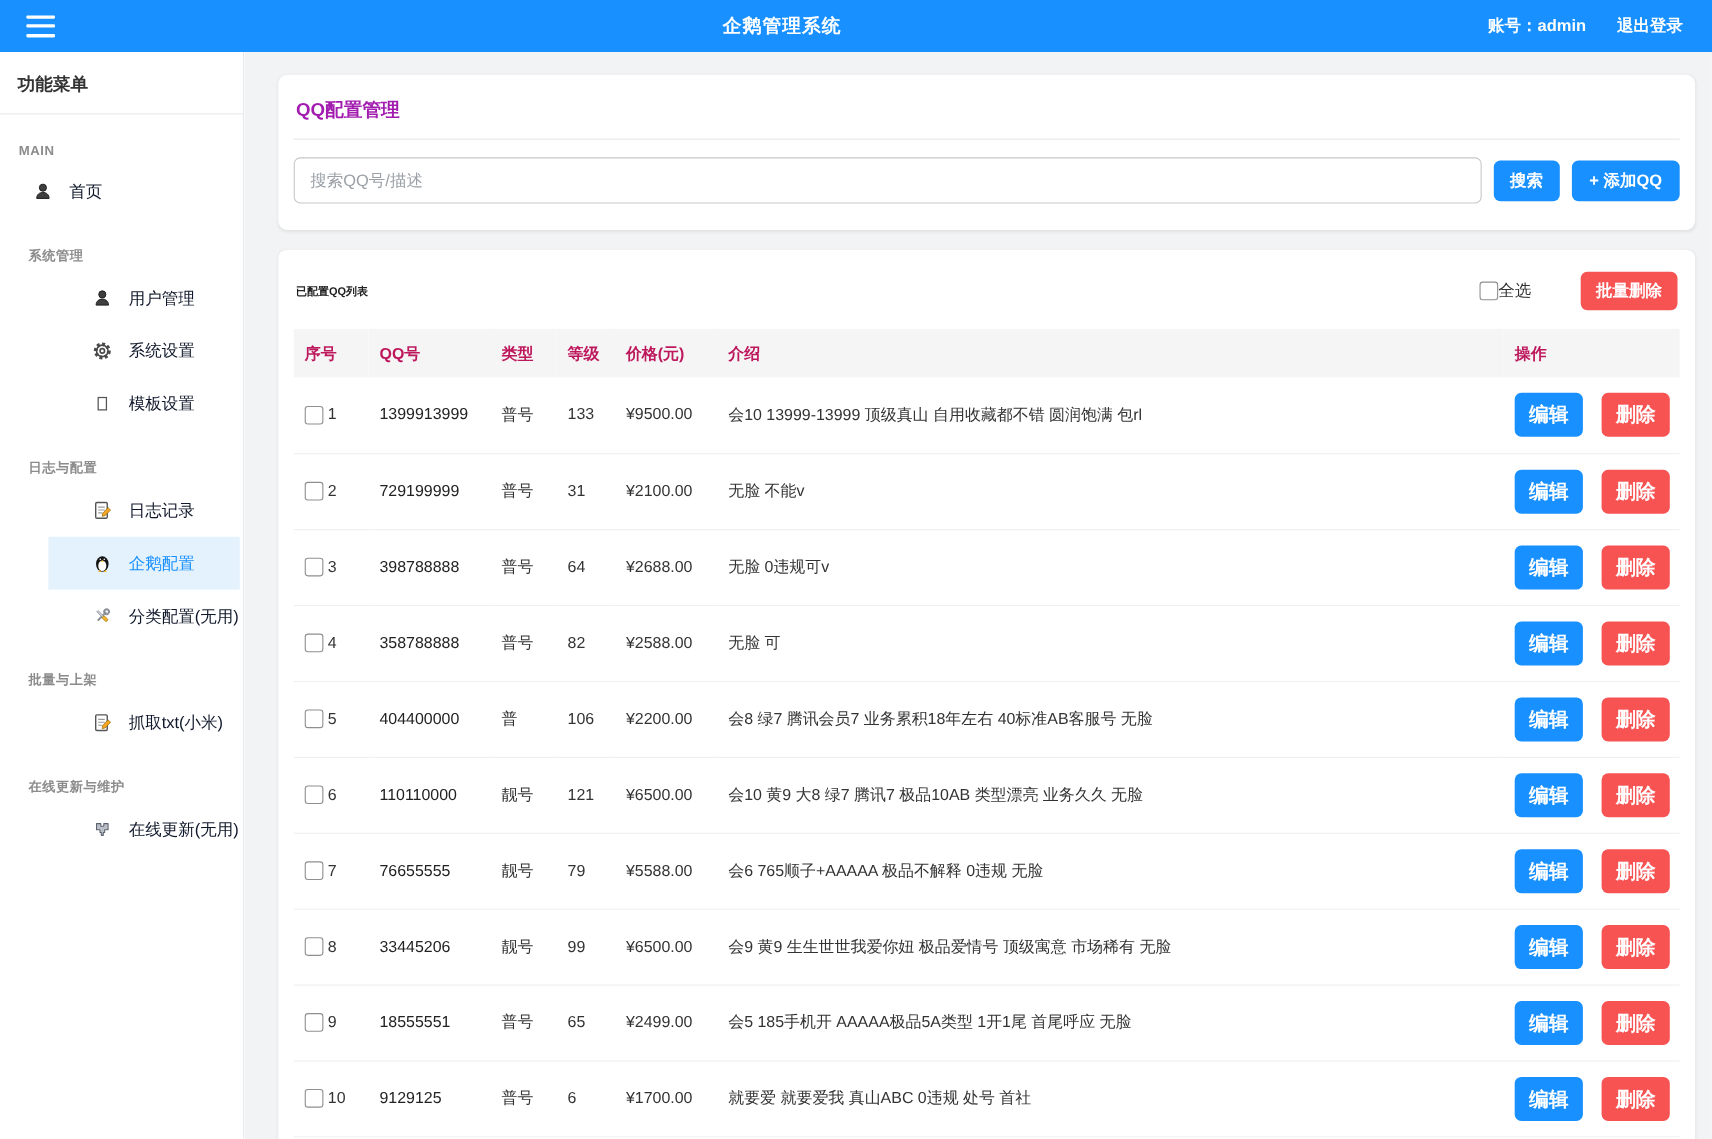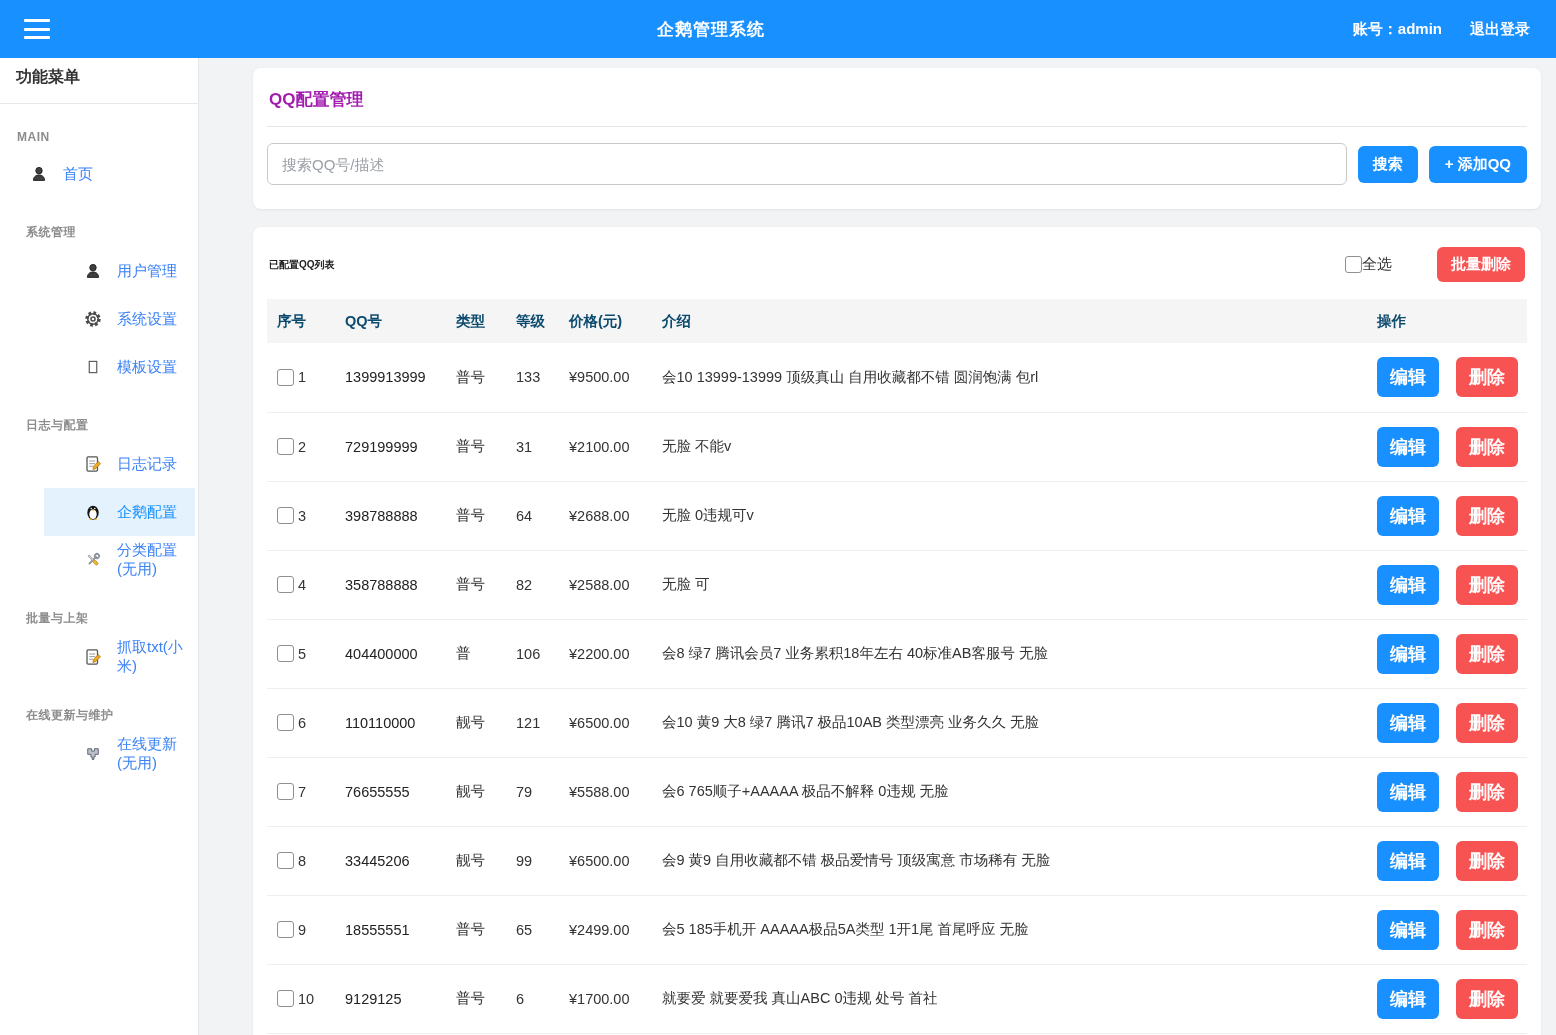--- a/index.html
+++ b/index.html
@@ -1,32 +1,32 @@
 <!DOCTYPE html>
 <html><head>
 <meta charset="utf-8">
 <style>
   * { margin:0; padding:0; box-sizing:border-box; }
   html,body { width:1556px; height:1035px; overflow:hidden; font-family:"Liberation Sans","DejaVu Sans",sans-serif; background:#f2f3f5; color:#333; }
 
   
-  .topbar { position:fixed; top:0; left:0; right:0; height:58px; background:#1890ff; display:flex; align-items:center; z-index:10; }
+  .topbar { position:fixed; top:0; left:0; right:0; height:47px; background:#1890ff; display:flex; align-items:center; z-index:10; }
   .hamburger { width:26px; height:20px; margin-left:24px; display:flex; flex-direction:column; justify-content:space-between; cursor:pointer; }
   .hamburger span { display:block; height:3px; background:#fff; border-radius:1px; }
   .app-title { position:absolute; left:45.7%; transform:translateX(-50%); color:#fff; font-size:17px; font-weight:700; letter-spacing:1px; }
   .topbar-right { margin-left:auto; margin-right:26px; display:flex; align-items:center; gap:28px; color:#fff; font-size:15px; font-weight:700; }
   .logout { cursor:pointer; }
 
   
-  .sidebar { position:fixed; top:47px; left:0; bottom:0; width:199px; background:#fff; border-right:1px solid #e6e6e6; }
+  .sidebar { position:fixed; top:47px; left:0; bottom:0; width:222px; background:#fff; border-right:1px solid #e6e6e6; }
   .side-heading { font-size:16px; font-weight:700; color:#333; padding:20px 16px 15px 16px; border-bottom:1px solid #e8e8e8; }
   .side-group { margin-top:26px; }
   .side-label { font-size:12px; font-weight:700; color:#8c8c8c; letter-spacing:.5px; padding:0 0 6px 17px; }
   .side-group.indent .side-label { padding-left:26px; }
-  .side-item { display:flex; align-items:center; gap:15px; height:48px; padding-left:30px; font-size:15px; color:#3b82f6; cursor:pointer; margin:0 3px 0 0; }
+  .side-item { display:flex; align-items:center; gap:15px; height:48px; padding-left:30px; font-size:15px; color:#0f172a; cursor:pointer; margin:0 3px 0 0; }
   .side-group.indent .side-item { padding-left:40px;margin-left:44px; }
   .side-item .icon { width:18px; height:18px; display:flex; align-items:center; justify-content:center; flex:0 0 18px; }
   .side-item.active { background:#e4f2fd; color:#1890ff; }
   .side-item svg { width:18px; height:18px; }
 
   
   .main { position:absolute; top:47px; left:237px; width:1319px; padding:21px 15px 0 16px; }
   .card { background:#fff; border-radius:8px; box-shadow:0 1px 3px rgba(0,0,0,.07); }
   .card1 { padding:20px 14px 24px 14px; margin-bottom:18px; }
   .card-title { font-size:17px; font-weight:700; color:#a21caf; padding-left:2px; }
@@ -43,21 +43,21 @@
   .card2 { padding:20px 14px 20px 14px; }
   .list-head { display:flex; align-items:center; padding:0 2px; }
   .list-title { font-size:10px; font-weight:700; color:#222; }
   .list-head-right { margin-left:auto; display:flex; align-items:center; gap:10px; }
   .select-all-label { font-size:15px; color:#333; display:flex; align-items:center; gap:0; cursor:pointer; }
   .btn-batch { font-size:15px; padding:8px 14px;margin-left:35px; }
 
   input[type="checkbox"] { appearance:none; -webkit-appearance:none; width:17px; height:17px; border:1.6px solid #8f8f8f; border-radius:3px; background:#fff; cursor:pointer; flex:0 0 17px; }
 
   table { width:100%; border-collapse:collapse; table-layout:fixed; margin-top:17px; }
-  thead th { background:#f5f5f6; height:44px; font-size:14.5px; font-weight:700; color:#0c4a6e; text-align:left; padding:0 10px; }
+  thead th { background:#f5f5f6; height:44px; font-size:14.5px; font-weight:700; color:#be185d; text-align:left; padding:0 10px; }
   tbody td { height:69px; padding:0 10px; font-size:14.5px; color:#333; border-bottom:1px solid #efefef; vertical-align:middle; white-space:nowrap; overflow:hidden; }
   .idx-wrap { display:flex; align-items:center; gap:4px; }
   .c-qq { color:#222; }
   .c-actions { text-align:left; }
   .btn-sm { font-size:18px; padding:8px 13px; }
   .c-actions .btn + .btn { margin-left:13px; }
 </style>
 </head>
 <body>
 
@@ -391,21 +391,21 @@
         <td>
           <span class="idx-wrap">
             <input type="checkbox" style="">
             <span>8</span>
           </span>
         </td>
         <td class="c-qq">33445206</td>
         <td class="c-type">靓号</td>
         <td class="c-level">99</td>
         <td class="c-price">¥6500.00</td>
-        <td class="c-desc">会9 黄9 自用收藏都不错 极品爱情号 顶级寓意 市场稀有 无脸</td>
+        <td class="c-desc">会9 黄9 生生世世我爱你妞 极品爱情号 顶级寓意 市场稀有 无脸</td>
         <td class="c-actions">
           <button class="btn btn-blue btn-sm">编辑</button>
           <button class="btn btn-red btn-sm">删除</button>
         </td>
       </tr>
 
       <tr class="data-row">
         <td>
           <span class="idx-wrap">
             <input type="checkbox" style="">

